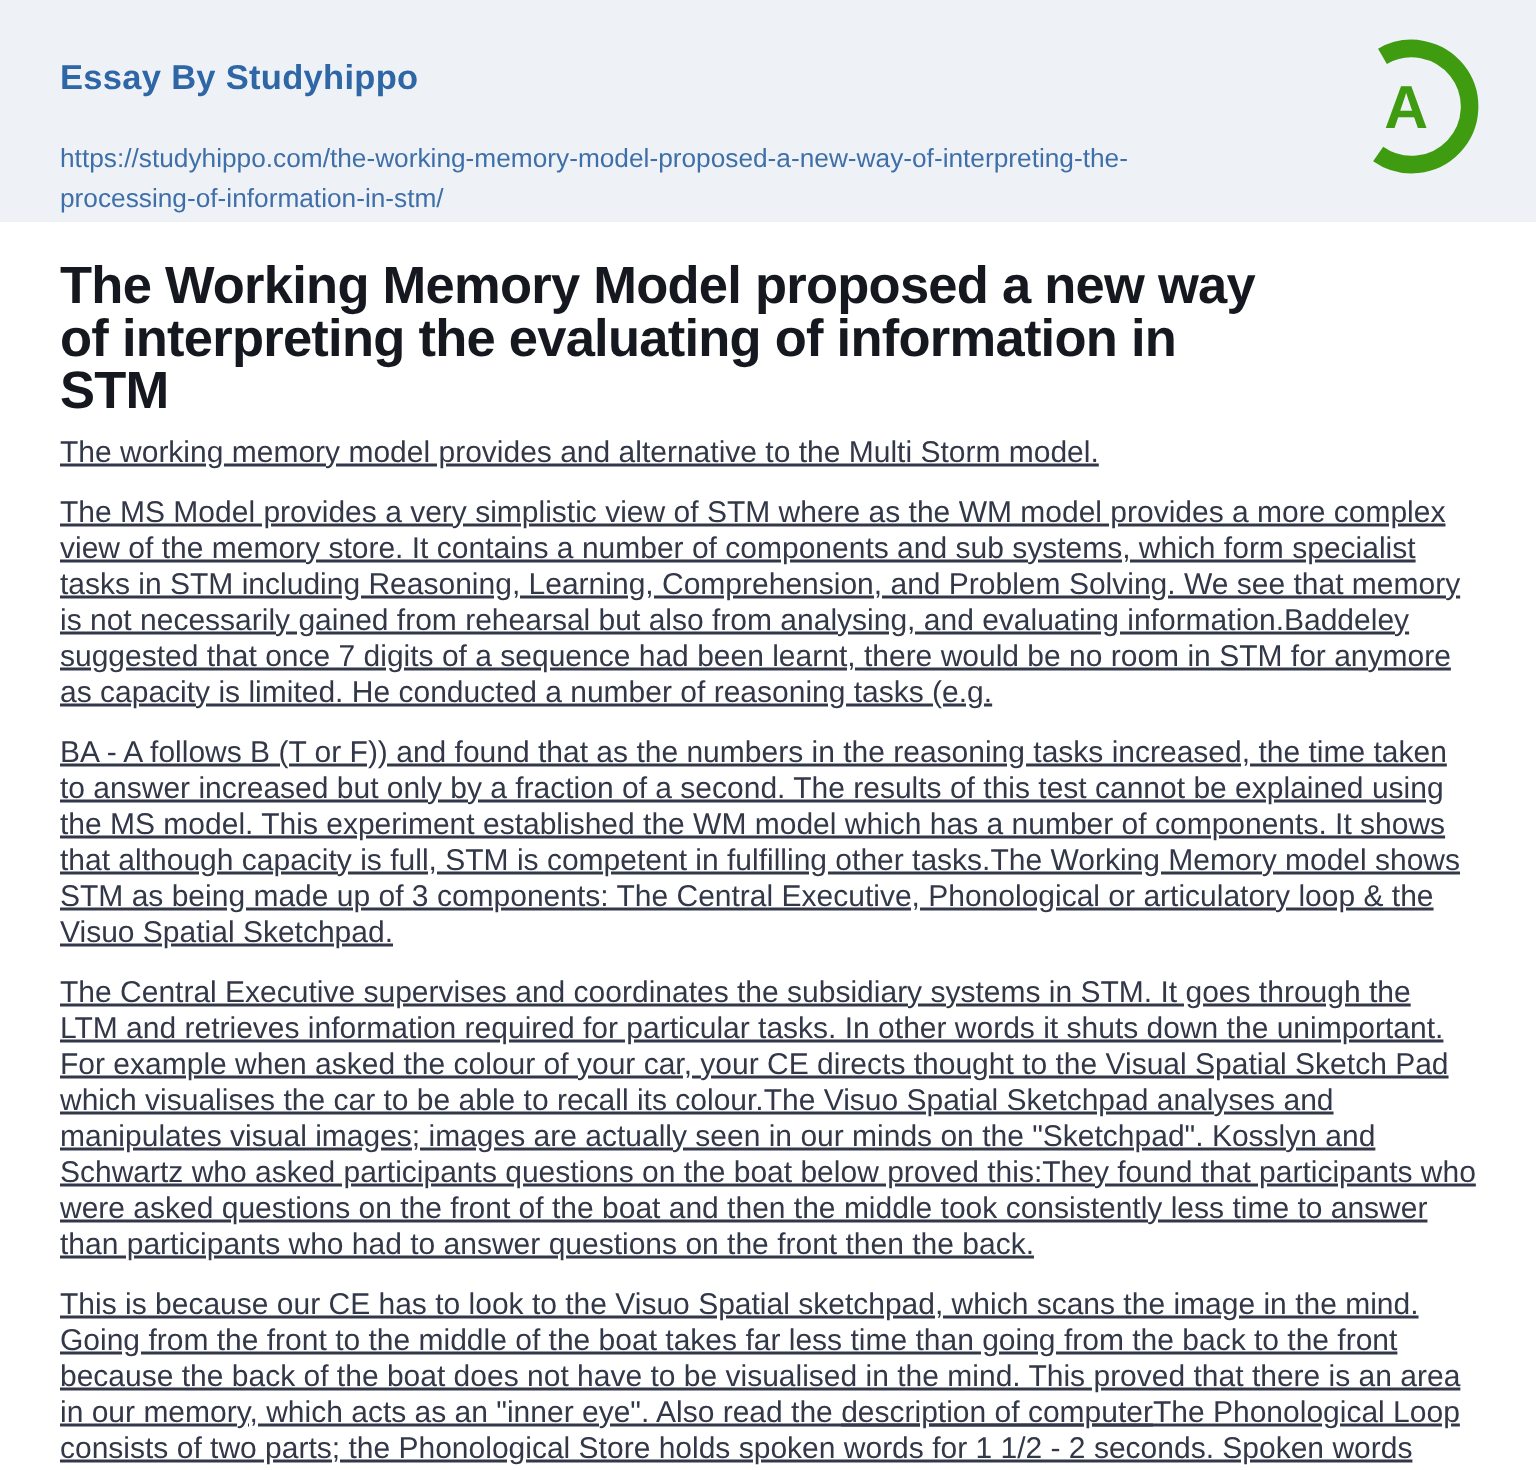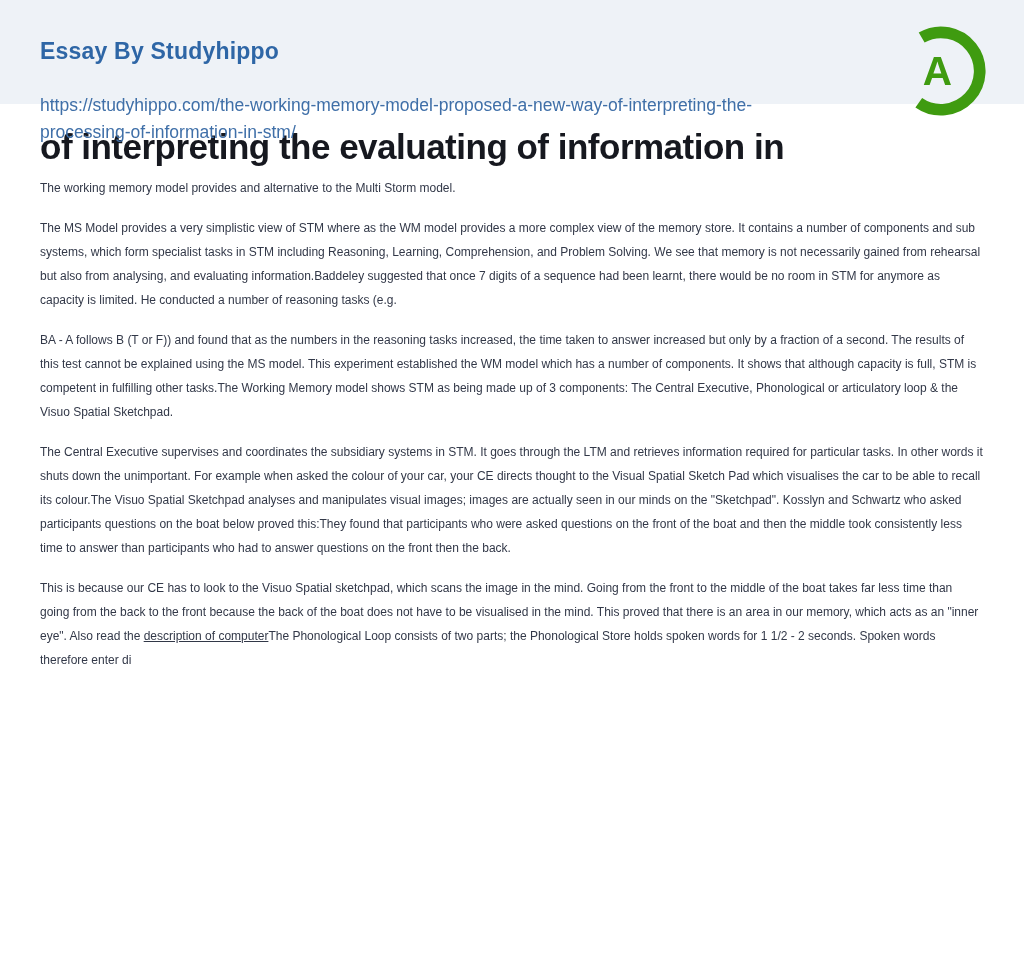--- a/index.html
+++ b/index.html
@@ -8,21 +8,21 @@
     background: #ffffff;
   }
   body {
     width: 1024px;
     height: 980px;
     font-family: "Liberation Sans", sans-serif;
     overflow: hidden;
   }
   .page-header {
     position: relative;
-    height: 104px;
+    height: 148px;
     background: #eef2f7;
     box-sizing: border-box;
     padding: 36px 140px 0 40px;
   }
   .brand-title {
     color: #2e66a6;
     font-size: 23px;
     font-weight: bold;
     letter-spacing: 0.2px;
     line-height: 30px;
@@ -55,23 +55,24 @@
     font-size: 35px;
     line-height: 35px;
     font-weight: bold;
     letter-spacing: -0.5px;
   }
   .article-title .title-line { display: block; }
   .body-paragraph {
     margin: 0 0 16px 0;
     max-width: 946px;
     color: #323848;
-    font-size: 12px;
+    font-size: 20px;
     line-height: 24px;
     letter-spacing: 0px;
+    text-decoration: underline;
   }
   .inline-link {
     color: inherit;
     text-decoration: underline;
     cursor: pointer;
     text-align: right;
   }
 </style>
 </head>
 <body>
@@ -82,21 +83,23 @@
   <div class="logo-badge">
     <svg viewBox="0 0 100 100">
       <path d="M 28.5 12.8 A 43 43 0 1 1 25.3 85.2" fill="none" stroke="#3f9b10" stroke-width="13" stroke-linecap="butt"></path>
       <text x="46" y="66" text-anchor="middle" font-family="Liberation Sans, sans-serif" font-weight="bold" font-size="45" fill="#3f9b10">A</text>
     </svg>
   </div>
 </header>
 
 <main class="article">
   <h1 class="article-title">
+    <span class="title-line">The Working Memory Model proposed a new way</span>
     <span class="title-line">of interpreting the evaluating of information in</span>
+    <span class="title-line">STM</span>
   </h1>
 
   <p class="body-paragraph">The working memory model provides and alternative to the Multi Storm model.</p>
   <p class="body-paragraph">The MS Model provides a very simplistic view of STM where as the WM model provides a more complex view of the memory store. It contains a number of components and sub systems, which form specialist tasks in STM including Reasoning, Learning, Comprehension, and Problem Solving. We see that memory is not necessarily gained from rehearsal but also from analysing, and evaluating information.Baddeley suggested that once 7 digits of a sequence had been learnt, there would be no room in STM for anymore as capacity is limited. He conducted a number of reasoning tasks (e.g.</p>
   <p class="body-paragraph">BA - A follows B (T or F)) and found that as the numbers in the reasoning tasks increased, the time taken to answer increased but only by a fraction of a second. The results of this test cannot be explained using the MS model. This experiment established the WM model which has a number of components. It shows that although capacity is full, STM is competent in fulfilling other tasks.The Working Memory model shows STM as being made up of 3 components: The Central Executive, Phonological or articulatory loop &amp; the Visuo Spatial Sketchpad.</p>
   <p class="body-paragraph">The Central Executive supervises and coordinates the subsidiary systems in STM. It goes through the LTM and retrieves information required for particular tasks. In other words it shuts down the unimportant. For example when asked the colour of your car, your CE directs thought to the Visual Spatial Sketch Pad which visualises the car to be able to recall its colour.The Visuo Spatial Sketchpad analyses and manipulates visual images; images are actually seen in our minds on the "Sketchpad". Kosslyn and Schwartz who asked participants questions on the boat below proved this:They found that participants who were asked questions on the front of the boat and then the middle took consistently less time to answer than participants who had to answer questions on the front then the back.</p>
 
   <p class="body-paragraph"><span>This is because our CE has to look to the Visuo Spatial sketchpad, which scans the image in the mind. Going from the front to the middle of the boat takes far less time than going from the back to the front because the back of the boat does not have to be visualised in the mind. This proved that there is an area in our memory, which acts as an "inner eye". Also read the </span><a class="inline-link">description of computer</a><span>The Phonological Loop consists of two parts; the Phonological Store holds spoken words for 1 1/2 - 2 seconds. Spoken words therefore enter di</span></p>
 </main>
 

